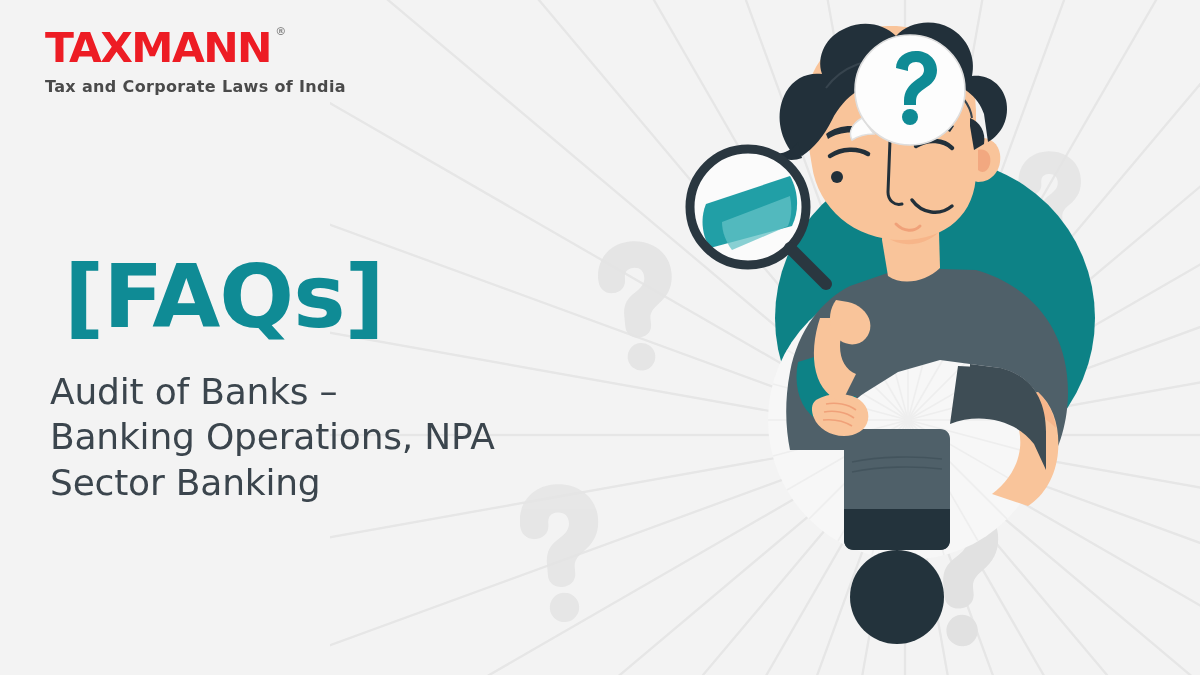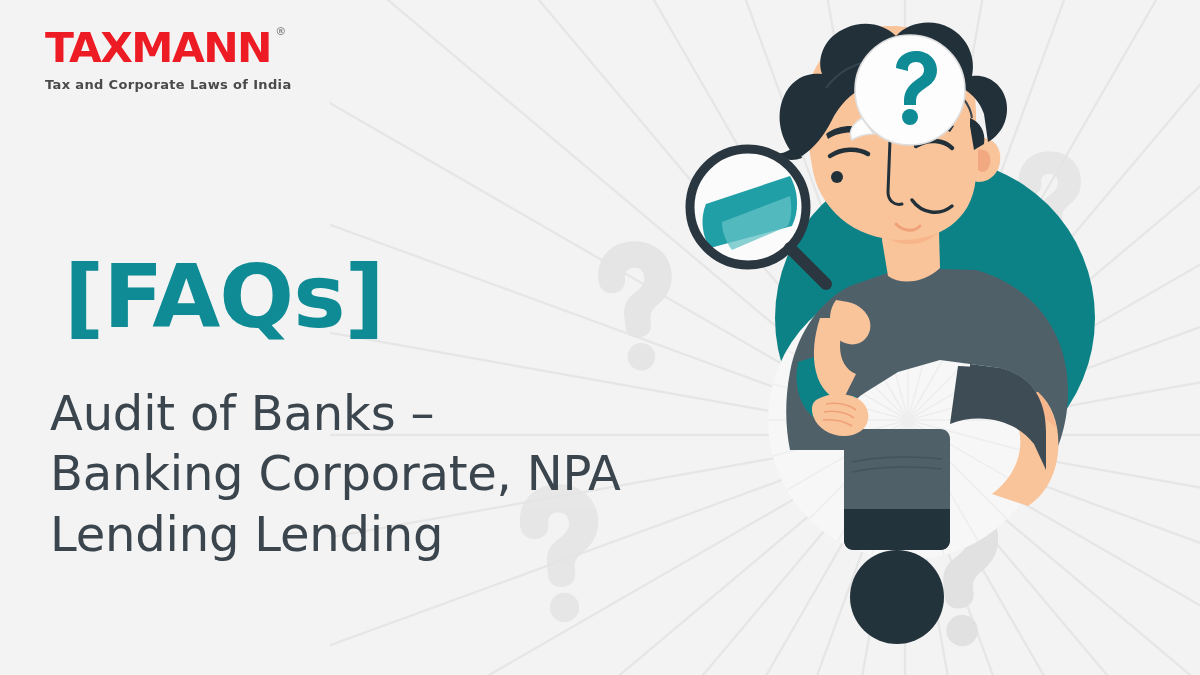--- a/index.html
+++ b/index.html
@@ -52,21 +52,21 @@
     right:-15px;
     font-size:11px;
     font-weight:bold;
     color:#8a8a8a;
     letter-spacing:0;
     transform:scaleX(.95);
   }
   .logo-tag{
     margin-top:9px;
     font-family:"DejaVu Sans", sans-serif;
-    font-size:13px;
+    font-size:16px;
     font-weight:bold;
     letter-spacing:.35px;
     color:#4a4a4a;
     white-space:nowrap;
   }
 
   
   .faqs{
     position:absolute;
     left:64px;
@@ -74,25 +74,25 @@
     font-family:"DejaVu Sans", sans-serif;
     font-weight:bold;
     font-size:88px;
     line-height:1;
     letter-spacing:-1px;
     color:#0f8b95;
   }
   .headline{
     position:absolute;
     left:50px;
-    top:383px;
+    top:369px;
     width:640px;
     font-family:"DejaVu Sans", sans-serif;
     font-weight:normal;
-    font-size:48px;
+    font-size:36px;
     line-height:1.26;
     letter-spacing:-0.2px;
     color:#3b454d;
   }
   .headline .line{ display:block; white-space:nowrap; }
 
   
   .illustration{
     position:absolute;
     right:0;
@@ -187,22 +187,22 @@
       <span>TAXMANN</span>
       <span class="logo-reg">®</span>
     </div>
     <div class="logo-tag">Tax and Corporate Laws of India</div>
   </div>
 
   <div class="faqs">[FAQs]</div>
 
   <div class="headline">
     <span class="line">Audit of Banks –</span>
-    <span class="line">Banking Corporate, NPA</span>
-    <span class="line">Lending Lending</span>
+    <span class="line">Banking Operations, NPA</span>
+    <span class="line">Sector Banking</span>
   </div>
 
   <div class="illustration">
     <svg viewBox="0 0 560 675">
 
       <circle cx="295" cy="318" r="160" fill="#0d8286"></circle>
 
       <g>
 
         <g>

